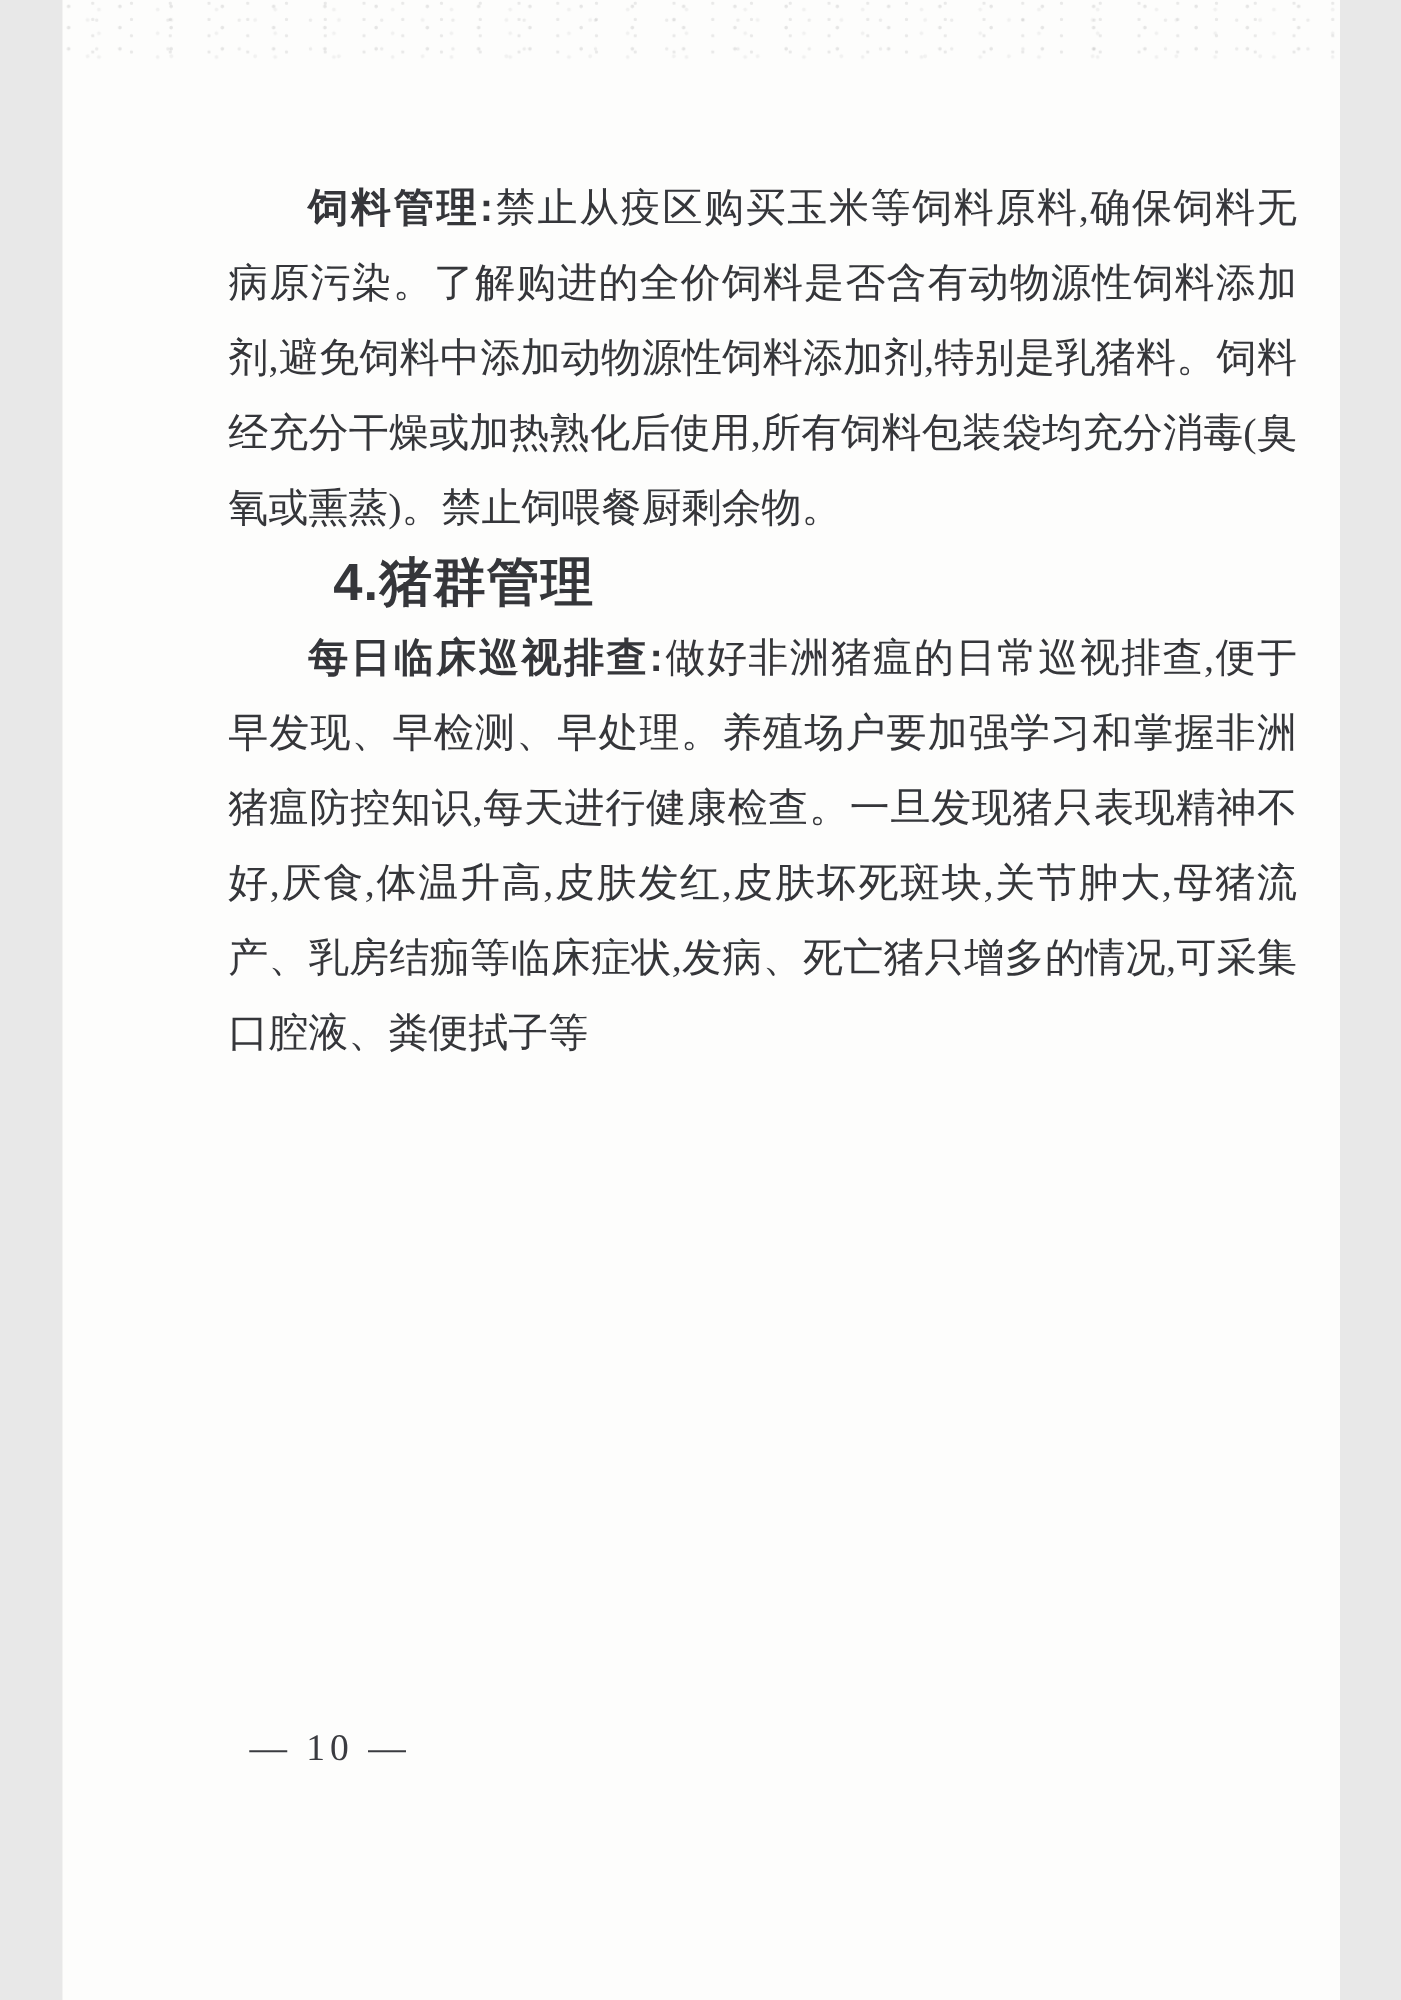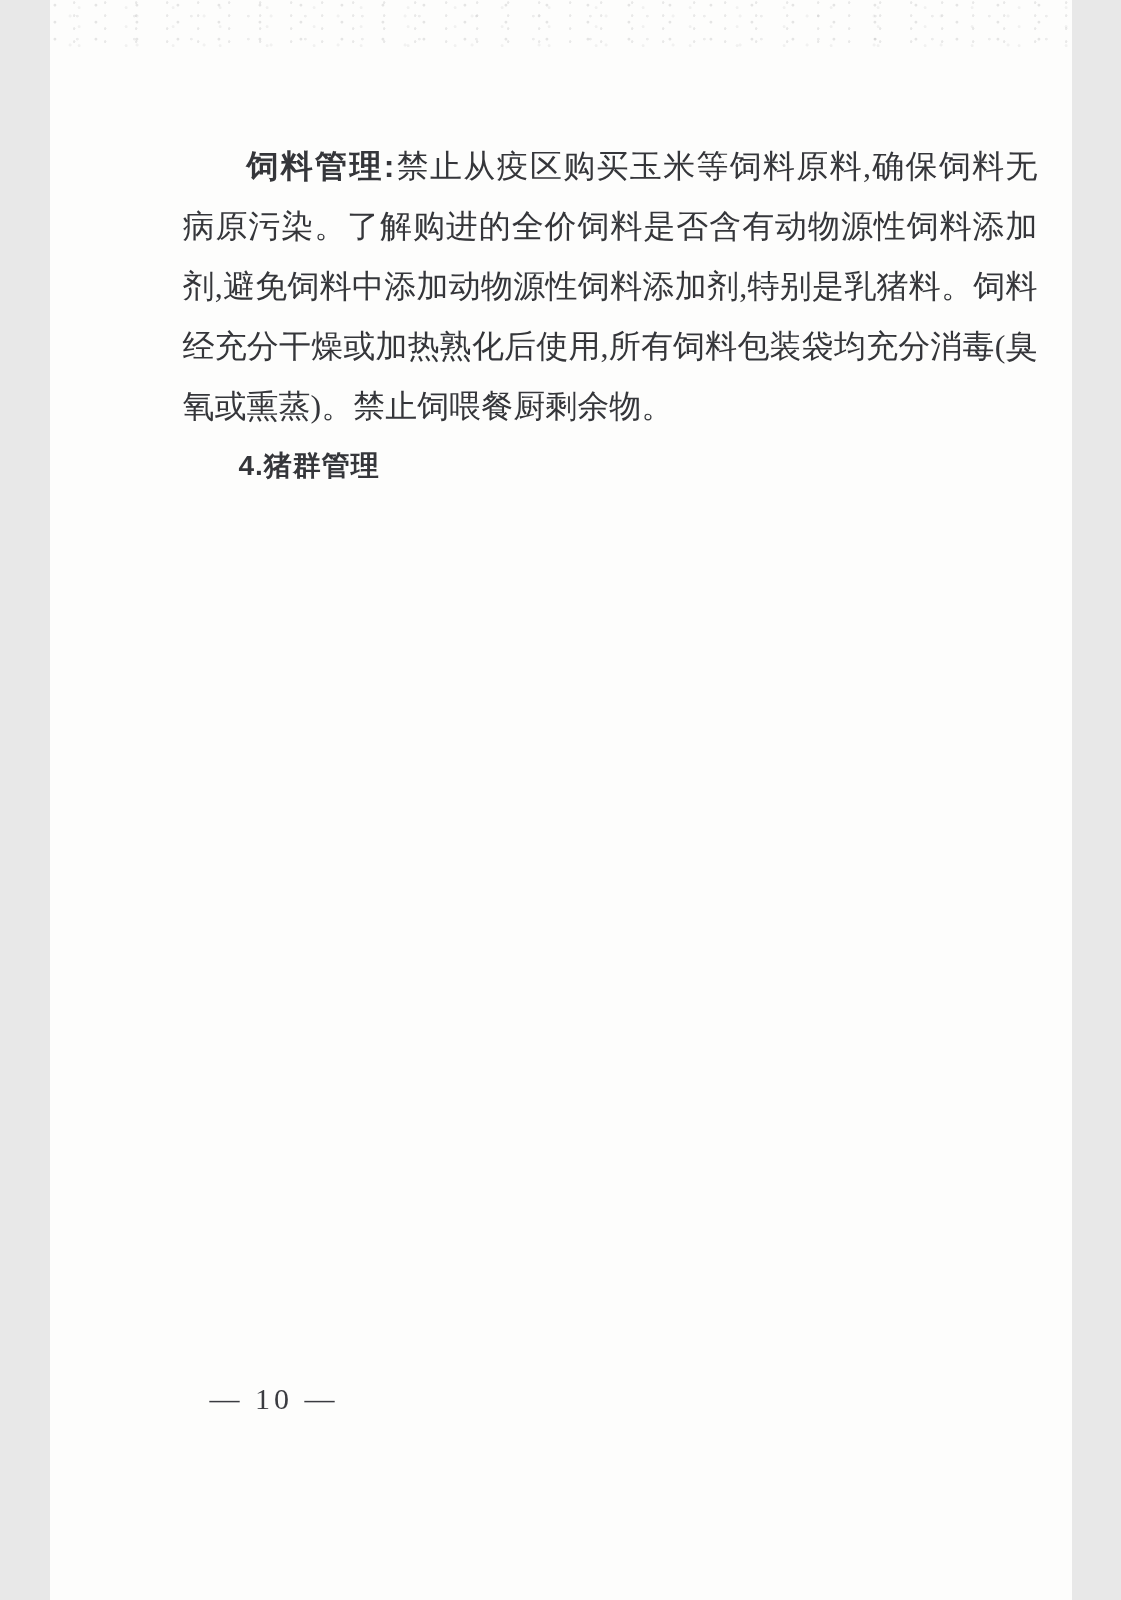--- a/index.html
+++ b/index.html
@@ -49,27 +49,27 @@
   .lead {
     font-family: "Liberation Sans", "DejaVu Sans", sans-serif;
     font-weight: 700;
     letter-spacing: 1px;
   }
   .heading {
     margin: 0;
     text-indent: 2em;
     font-family: "Liberation Sans", "DejaVu Sans", sans-serif;
     font-weight: 700;
-    font-size: 28px;
+    font-size: 42px;
     line-height: 60px;
     letter-spacing: 1px;
   }
   .footer {
     position: absolute;
-    left: 160px;
+    left: 150px;
     top: 1378px;
     font-size: 30px;
     line-height: 42px;
     letter-spacing: 4px;
     color: #3a3b40;
   }
 </style>
 </head>
 <body>
 
@@ -78,17 +78,18 @@
 
   <div class="content">
 
     <p class="para"><span class="lead">饲料管理:</span><span>禁止从疫区购买玉米等饲料原料,确保饲料无病原污染。了解购进的全价饲料是否含有动物源性饲料添加剂,避免饲料中添加动物源性饲料添加剂,特别是乳猪料。饲料经充分干燥或加热熟化后使用,所有饲料包装袋均充分消毒(臭氧或熏蒸)。禁止饲喂餐厨剩余物。</span></p>
 
     <h3 class="heading">4.猪群管理</h3>
 
 
 
 
+    <p class="para"><span class="lead">每日临床巡视排查:</span><span>做好非洲猪瘟的日常巡视排查,便于早发现、早检测、早处理。养殖场户要加强学习和掌握非洲猪瘟防控知识,每天进行健康检查。一旦发现猪只表现精神不好,厌食,体温升高,皮肤发红,皮肤坏死斑块,关节肿大,母猪流产、乳房结痂等临床症状,发病、死亡猪只增多的情况,可采集口腔液、粪便拭子等</span></p>
 
   </div>
 
   <div class="footer">— 10 —</div>
 </div>
 
 </body></html>

